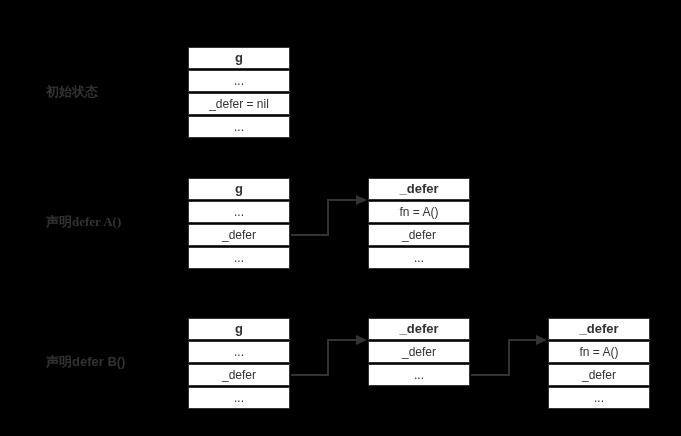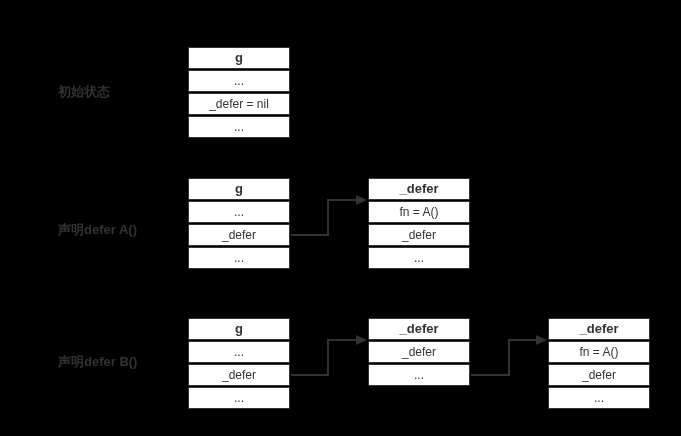--- a/index.html
+++ b/index.html
@@ -17,21 +17,20 @@
   }
   .row-label {
     position: absolute;
     left: 46px;
     height: 16px;
     line-height: 16px;
     font-size: 13px;
     font-weight: bold;
     color: #333333;
     white-space: nowrap;
-    margin-left: 12px;
   }
   .struct-box {
     position: absolute;
     width: 102px;
     display: flex;
     flex-direction: column;
     gap: 1px;
   }
   .cell {
     box-sizing: border-box;
@@ -57,21 +56,21 @@
     height: 436px;
     pointer-events: none;
   }
 </style>
 </head>
 <body>
 
 <div class="canvas">
 
   <div class="row-label" style="top:84px;">初始状态</div>
-  <div class="row-label" style="top:222px;">声明defer A()</div>
+  <div class="row-label" style="top:214px;font-family:Liberation Serif, serif;">声明defer A()</div>
   <div class="row-label" style="top:354px;">声明defer B()</div>
 
   <div class="struct-box" style="left:188px;top:47px;">
     <div class="cell header">g</div>
     <div class="cell">...</div>
     <div class="cell">_defer = nil</div>
     <div class="cell">...</div>
   </div>
 
   <div class="struct-box" style="left:188px;top:178px;">

